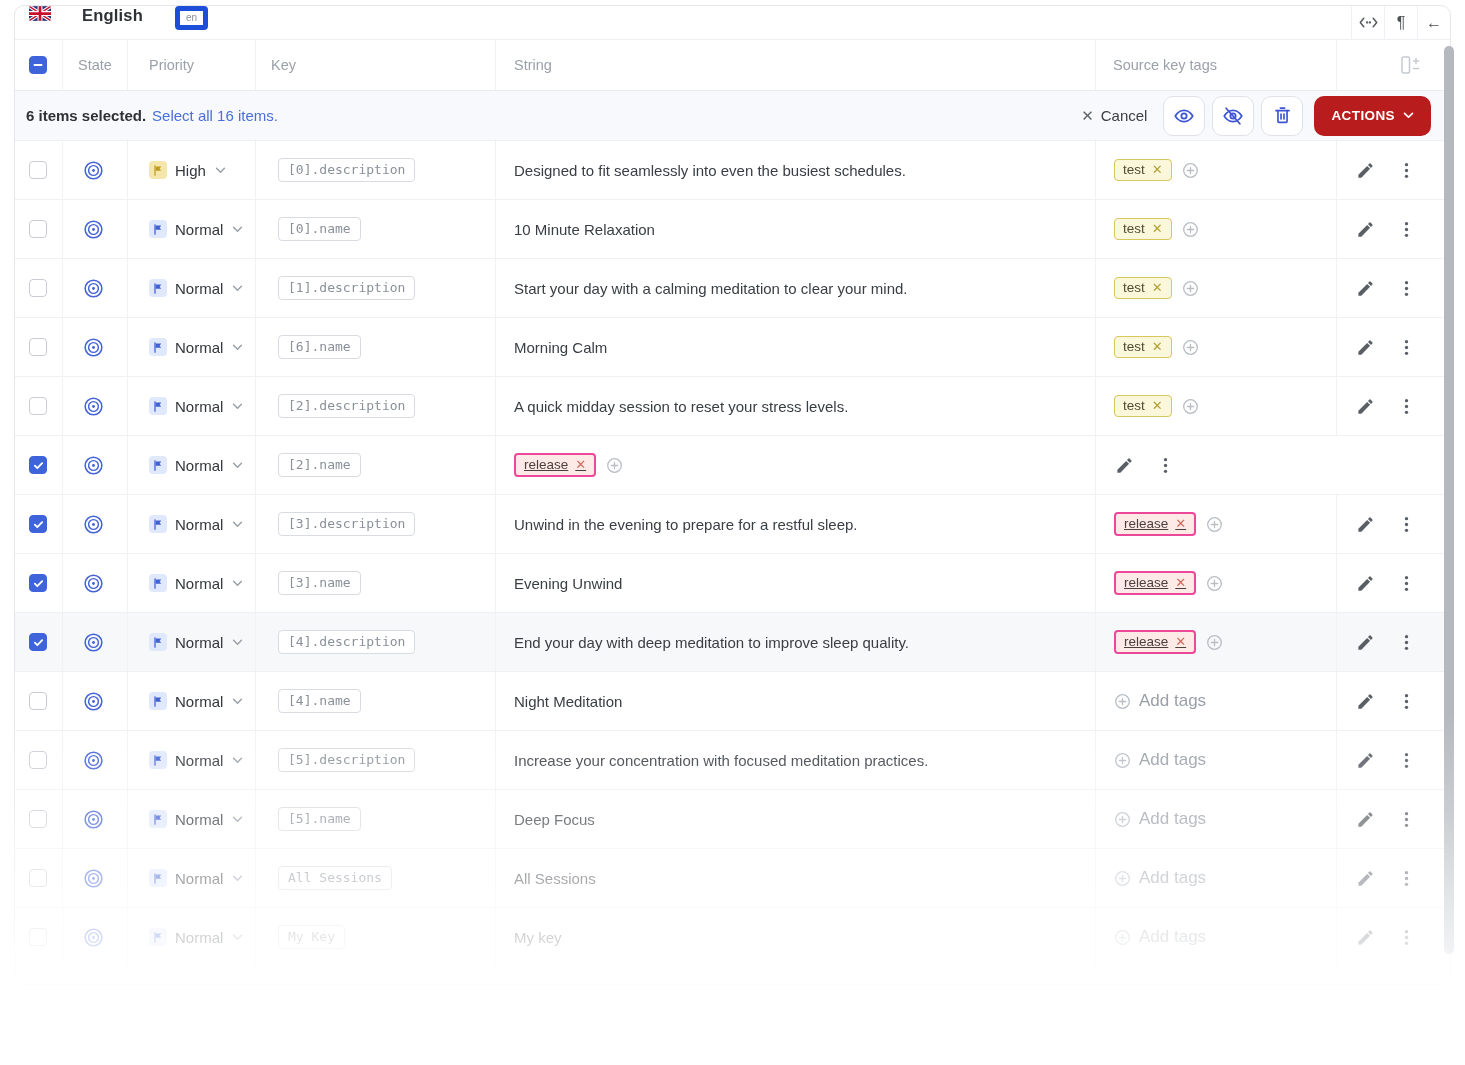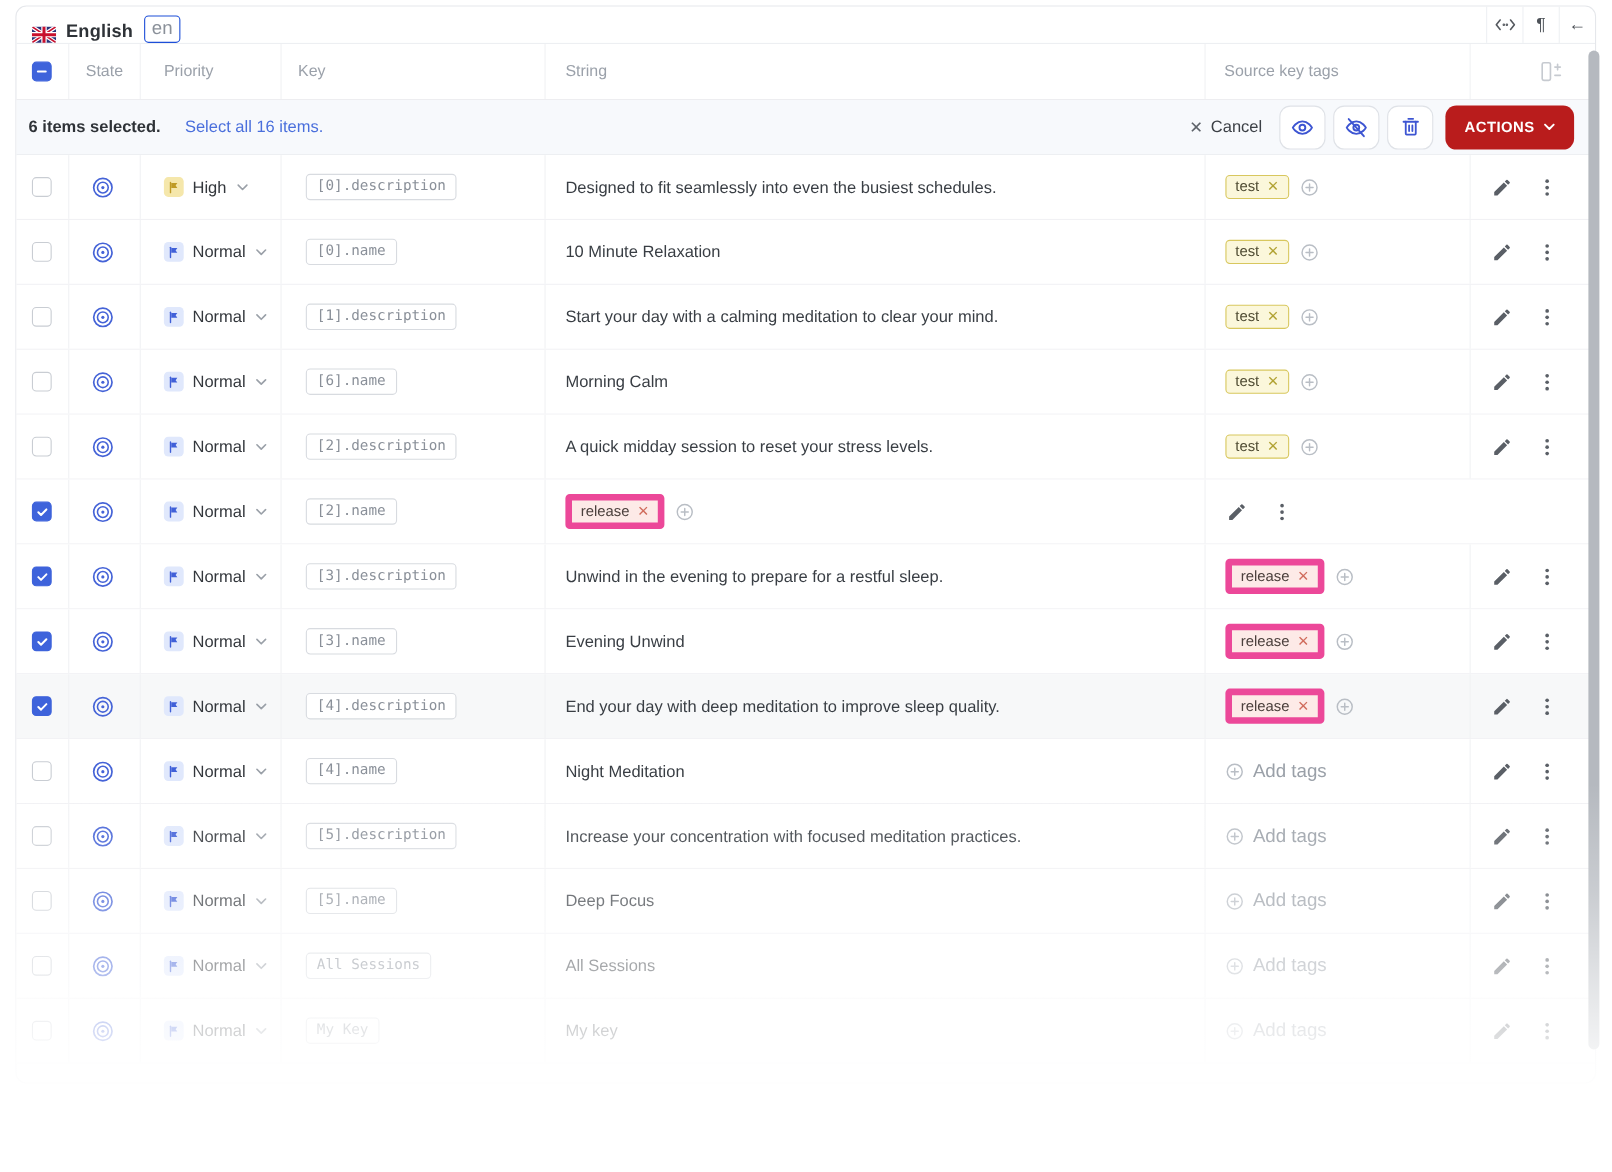--- a/index.html
+++ b/index.html
@@ -3,25 +3,25 @@
 <meta charset="utf-8">
 <style>
   * { margin:0; padding:0; box-sizing:border-box; }
   html,body { width:1465px; height:1065px; background:#fff; font-family:"Liberation Sans", sans-serif; overflow:hidden; }
   .page { position:relative; width:1465px; height:1065px; background:#fff; }
 
   .panel { position:absolute; left:14px; top:5px; width:1437px; height:980px;
            background:#fff; border:1px solid #e5e7eb; border-radius:10px; }
 
   
-  .titlebar { position:relative; height:34px; display:flex; align-items:flex-end;
-              padding-left:14px; border-bottom:1px solid #edeff2; }
+  .titlebar { position:relative; height:34px; display:flex; align-items:flex-start;
+              padding-left:14px; border-bottom:1px solid #edeff2;gap:22px; }
   .flag { width:22px; height:15px; border-radius:2px; overflow:hidden; flex:0 0 auto; }
   .lang-title { font-size:16.5px; font-weight:700; color:#2e3237; margin-left:9px; letter-spacing:.2px; }
-  .lang-badge { margin-left:10px; font-size:17px; color:#8a9099; border:1px solid #1d4ed8;
+  .lang-badge { margin-left:10px; font-size:10px; color:#8a9099; border:5px solid #1d4ed8;
                 border-radius:4px; padding:1px 6px 2px; background:#fff; }
   .title-icons { position:absolute; right:0; top:0; height:33px; display:flex; }
   .tbtn { width:33px; height:33px; display:flex; align-items:center; justify-content:center;
           border-left:1px solid #eef0f3; color:#4d5258; cursor:pointer; }
   .tbtn .glyph { font-size:16px; color:#4d5258; line-height:1; }
 
   
   .gridrow { display:grid; grid-template-columns:48px 65px 128px 240px 600px 241px 1fr; }
   .cell { display:flex; align-items:center; }
   .cell.sep { border-right:1px solid #f1f2f4; }
@@ -40,21 +40,21 @@
   
   .checkbox { width:18px; height:18px; border:1.5px solid #c9cdd3; border-radius:4px; background:#fff;
               display:flex; align-items:center; justify-content:center; cursor:pointer; flex:0 0 auto; }
   .checkbox.checked, .checkbox.indeterminate { background:#3e63db; border-color:#3e63db; }
   .checkbox svg { display:none; }
   .checkbox.checked svg.check { display:block; }
   .checkbox.indeterminate svg.minus { display:block; }
 
   
   .selbar { height:50px; background:#f7f9fc; border-bottom:1px solid #edeff2;
-            display:flex; align-items:center; padding:0 19px 0 11px;gap:16px; }
+            display:flex; align-items:center; padding:0 19px 0 11px; }
   .sel-text { font-size:15px; font-weight:700; color:#2e3237; }
   .sel-link { font-size:15px; color:#4a6fdc; margin-left:6px; cursor:pointer; text-decoration:none; }
   .sel-right { margin-left:auto; display:flex; align-items:center; gap:7px; }
   .cancel-btn { display:flex; align-items:center; gap:7px; color:#3c4046; font-size:15px;
                 margin-right:9px; cursor:pointer; }
   .cancel-x { color:#5f646b; font-size:15px; }
   .iconbtn { width:42px; height:40px; background:#fff; border:1px solid #dfe2e7; border-radius:10px;
              display:flex; align-items:center; justify-content:center; cursor:pointer; }
   .actions-btn { height:40px; margin-left:4px; padding:0 17px; background:#b91c1c; color:#fff;
                  border:none; border-radius:10px; font-size:13.5px; font-weight:700; letter-spacing:.4px;
@@ -74,21 +74,21 @@
   .prio-chevron { color:#9aa0a8; margin-left:1px; }
   .c-key { padding-left:22px; }
   .keychip { border:1px solid #d8dbe0; border-radius:4px; padding:3px 9px 4px; background:#fff;
              font-family:"DejaVu Sans Mono", monospace; font-size:13px; color:#8a9099; cursor:pointer; white-space:nowrap; }
   .c-string { padding-left:18px; font-size:15px; color:#393e44; cursor:pointer; }
   .c-tags { padding-left:18px; gap:10px; }
   .tag { display:flex; align-items:center; gap:7px; border-radius:4px; padding:2px 8px 3px;
          font-size:13.5px; cursor:pointer; }
   .tag.warning { background:#fbf7db; border:1px solid #d8c75e; color:#4f4c33; }
   .tag.warning .tag-x { color:#b1a233; }
-  .tag.error { background:#fdeae7; border:6px solid #ec4899; color:#4c403d; }
+  .tag.error { background:#fdeae7; border:2px solid #ec4899; color:#4c403d;text-decoration:underline; }
   .tag.error .tag-x { color:#d06c5c; }
   .tag-x { font-size:13px; line-height:1; cursor:pointer; }
   .addcircle { color:#b9bec5; display:flex; cursor:pointer; }
   .addtags { display:flex; align-items:center; gap:8px; color:#9aa0a8; font-size:17px; cursor:pointer; }
   .c-actions { padding-left:19px; gap:29px; }
   .act { display:flex; cursor:pointer; color:#5a5f66; }
 
   
   .state-icon { color:#4563d7; display:flex; cursor:pointer; }
 

